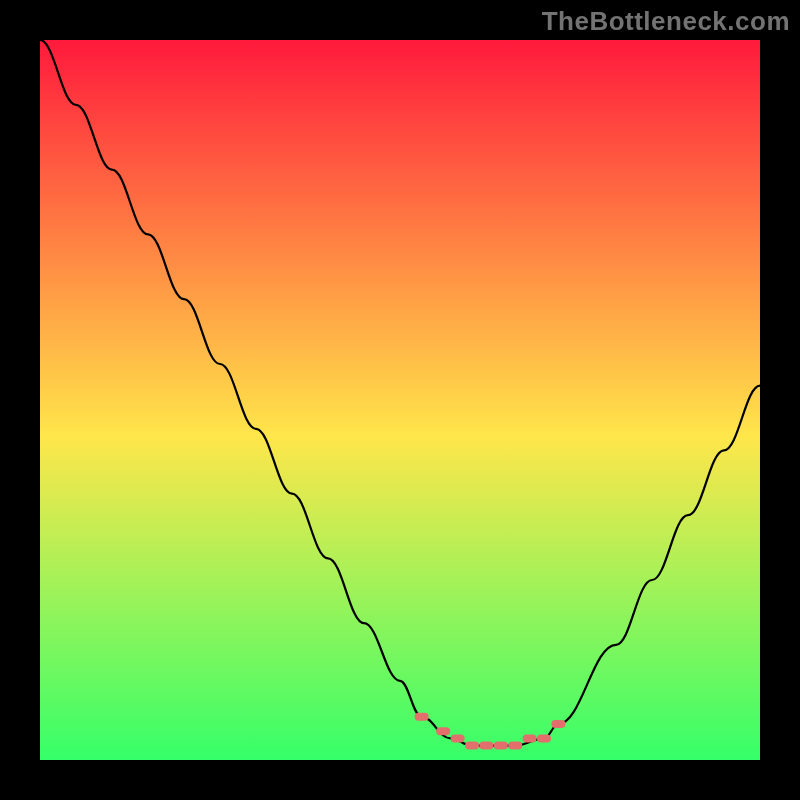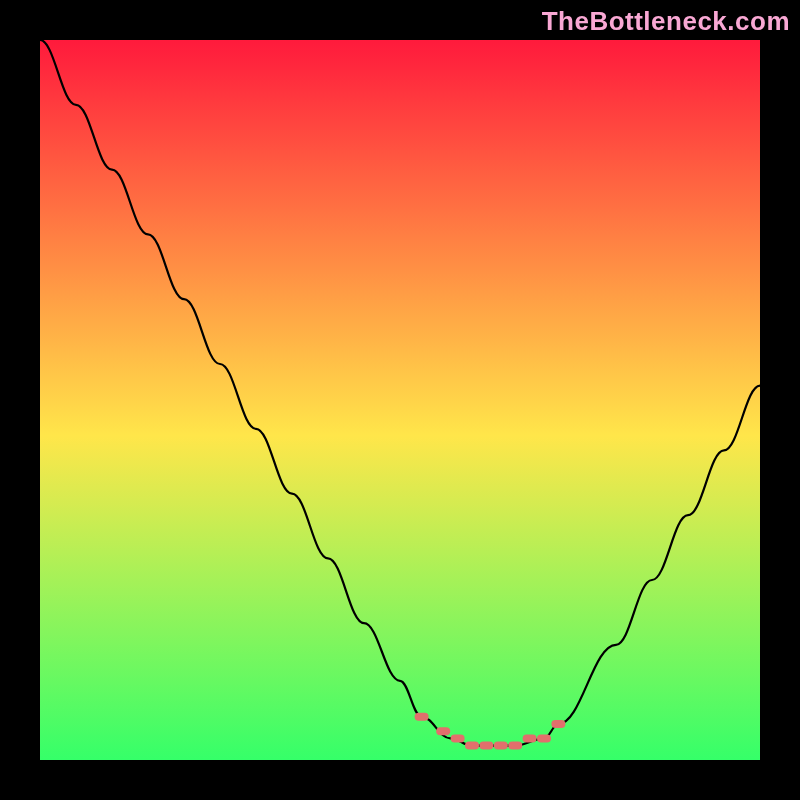--- a/index.html
+++ b/index.html
@@ -16,21 +16,21 @@
     width: 800px;
     height: 800px;
     background: #000;
   }
   .watermark {
     position: absolute;
     top: 6px;
     right: 10px;
     font-size: 26px;
     font-weight: 600;
-    color: #f9a8d4;
+    color: #737373;
     letter-spacing: 0.5px;
     z-index: 10;
   }
   .plot-area {
     position: absolute;
     left: 40px;
     top: 40px;
     width: 720px;
     height: 720px;
     overflow: hidden;

